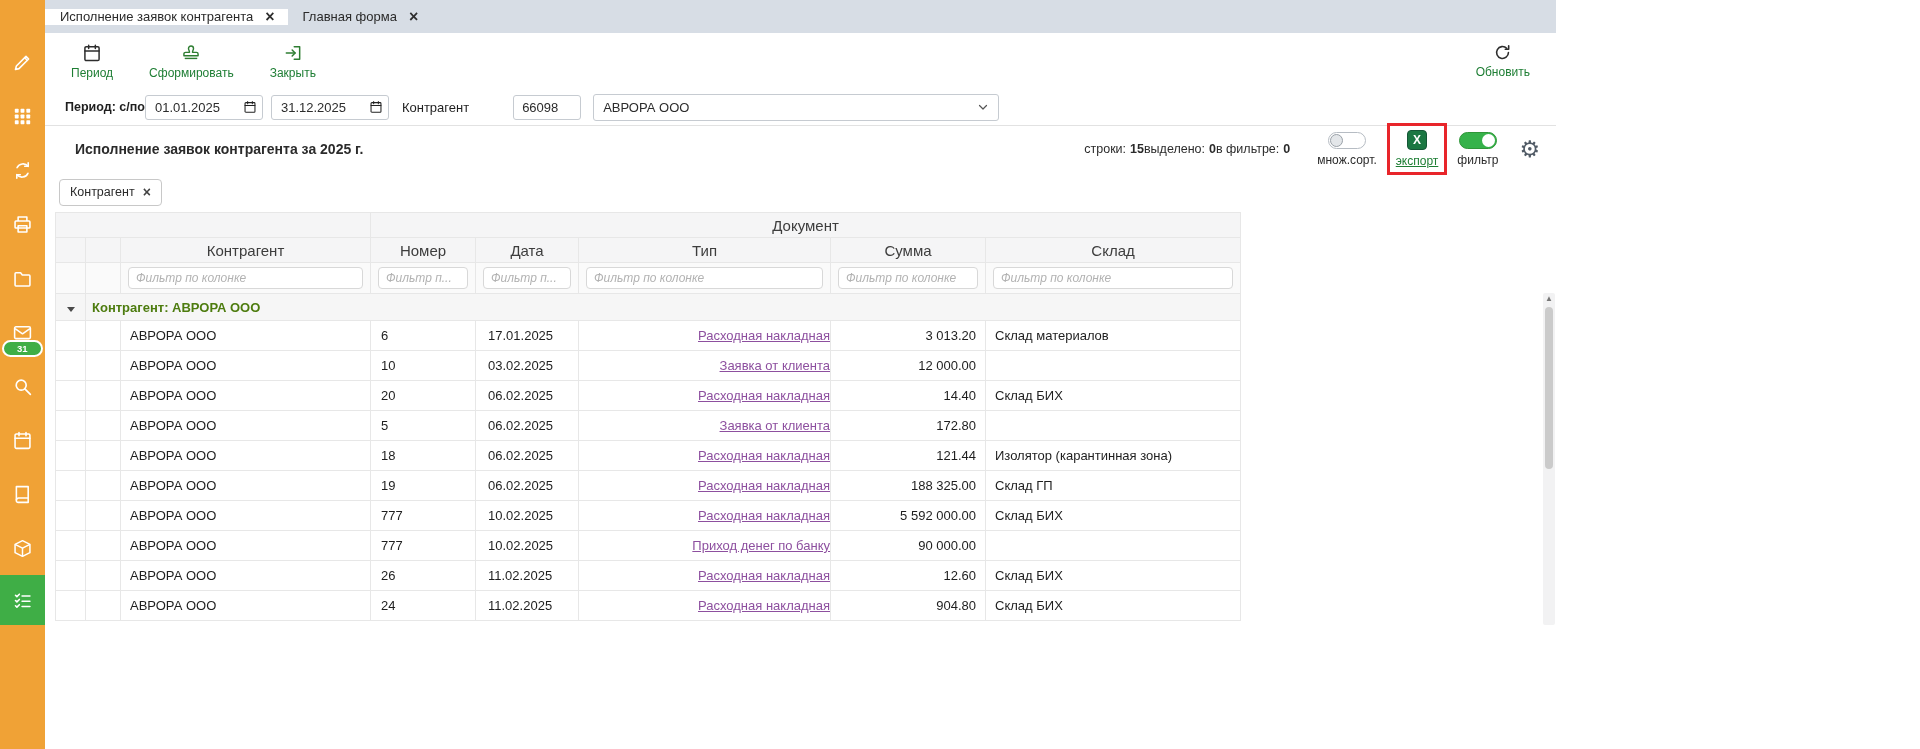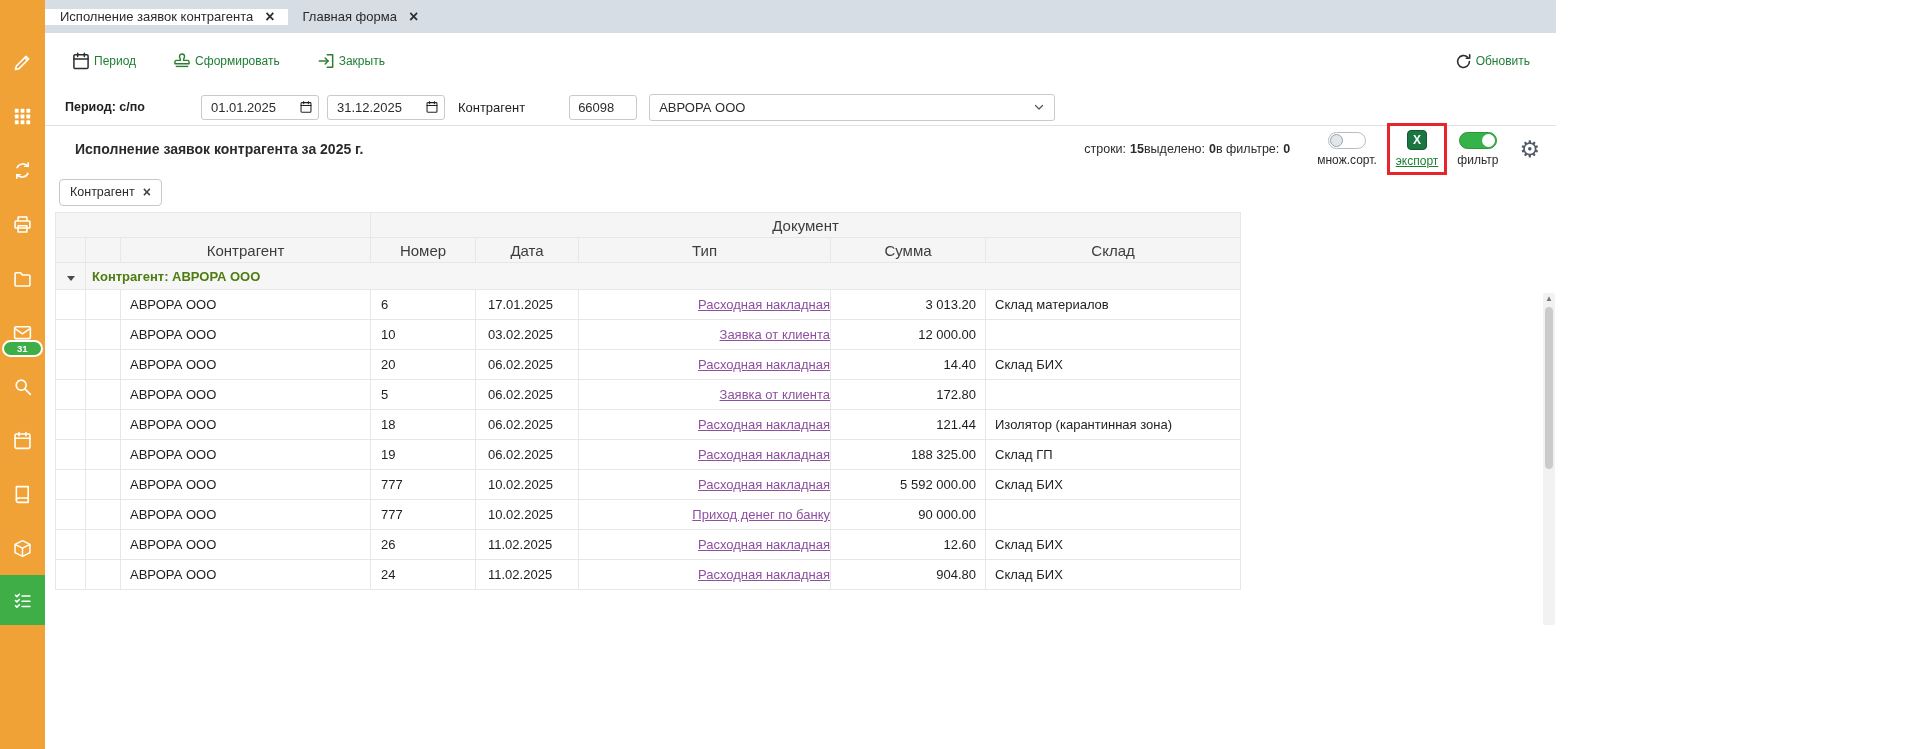--- a/index.html
+++ b/index.html
@@ -22,29 +22,29 @@
 
   
   .main { width: 1511px; display: flex; flex-direction: column; background: #fff; }
 
   .tabbar { height: 23px; min-height: 33px; background: var(--tabbar-bg, #d7dde5); display: flex; align-items: center; }
   .tab { display: flex; align-items: center; gap: 12px; padding: 0 13px 0 15px; font-size: 13px; color: #2a2a2a; cursor: pointer; }
   .tab.active { background: #fff; }
   .tab .x { font-size: 16px; font-weight: 700; color: #2e2e2e; line-height: 1; }
 
   .toolbar { height: 56px; min-height: 56px; background: #fff; display: flex; align-items: center; padding: 0 26px; }
-  .tbtn { display: flex; flex-direction: row; align-items: center; gap: 3px; margin-right: 36px; cursor: pointer; }
+  .tbtn { display: flex; flex-direction: column; align-items: center; gap: 3px; margin-right: 36px; cursor: pointer; }
   .tbtn .lbl { font-size: 12px; color: var(--accent-green, #1e7e34); }
   .tbtn.refresh { margin: 0 0 0 auto; }
   .ic-dark { color: #2d2d2d; } .ic-green { color: #2e7d32; }
 
   .filterbar { height: 37px; min-height: 37px; border-bottom: 1px solid #e2e2e2; display: flex; align-items: center; padding-left: 20px; background: #fff; }
   .flabel { font-size: 12.5px; font-weight: 700; color: #1f1f1f; }
   .flabel.normal { font-weight: 400; font-size: 13px; }
-  .dfield { position: relative; margin-left: 56px; }
+  .dfield { position: relative; }
   .dfield + .dfield { margin-left: 8px; }
   .dfield input { width: 118px; height: 25px; border: 1px solid #c6cbd1; border-radius: 3px;
                   padding: 0 26px 0 9px; font-size: 13px; color: #2c2c2c; font-family: inherit; }
   .dfield .cal { position: absolute; right: 6px; top: 5px; color: #222; display: flex; }
   .lbl-counterparty { margin-left: 13px; }
   .code-input { margin-left: 44px; width: 68px; height: 25px; border: 1px solid #c6cbd1; border-radius: 3px;
                 padding: 0 8px; font-size: 13px; font-family: inherit; color: #2c2c2c; }
   .select { margin-left: 12px; width: 406px; height: 27px; border: 1px solid #c6cbd1; border-radius: 3px;
             display: flex; align-items: center; justify-content: space-between; padding: 0 9px; cursor: pointer; background: #fff; }
   .select .val { font-size: 13px; color: #2c2c2c; }
@@ -412,20 +412,30 @@
           <tr>
             <th></th>
             <th></th>
             <th>Контрагент</th>
             <th>Номер</th>
             <th>Дата</th>
             <th>Тип</th>
             <th>Сумма</th>
             <th>Склад</th>
           </tr>
+          <tr class="f-row">
+            <td></td>
+            <td></td>
+            <td><input placeholder="Фильтр по колонке" style=""></td>
+            <td><input placeholder="Фильтр п..." style=""></td>
+            <td><input placeholder="Фильтр п..." style=""></td>
+            <td><input placeholder="Фильтр по колонке" style=""></td>
+            <td><input placeholder="Фильтр по колонке" style=""></td>
+            <td><input placeholder="Фильтр по колонке" style=""></td>
+          </tr>
         </thead>
         <tbody>
           <tr class="g-row">
             <td class="g-exp"><span class="tri"></span></td>
             <td colspan="7" class="g-label">Контрагент: АВРОРА ООО</td>
           </tr>
         <tr class="data">
               <td class="c-exp"></td>
               <td class="c-sel"></td>
               <td class="c-name">АВРОРА ООО</td>

